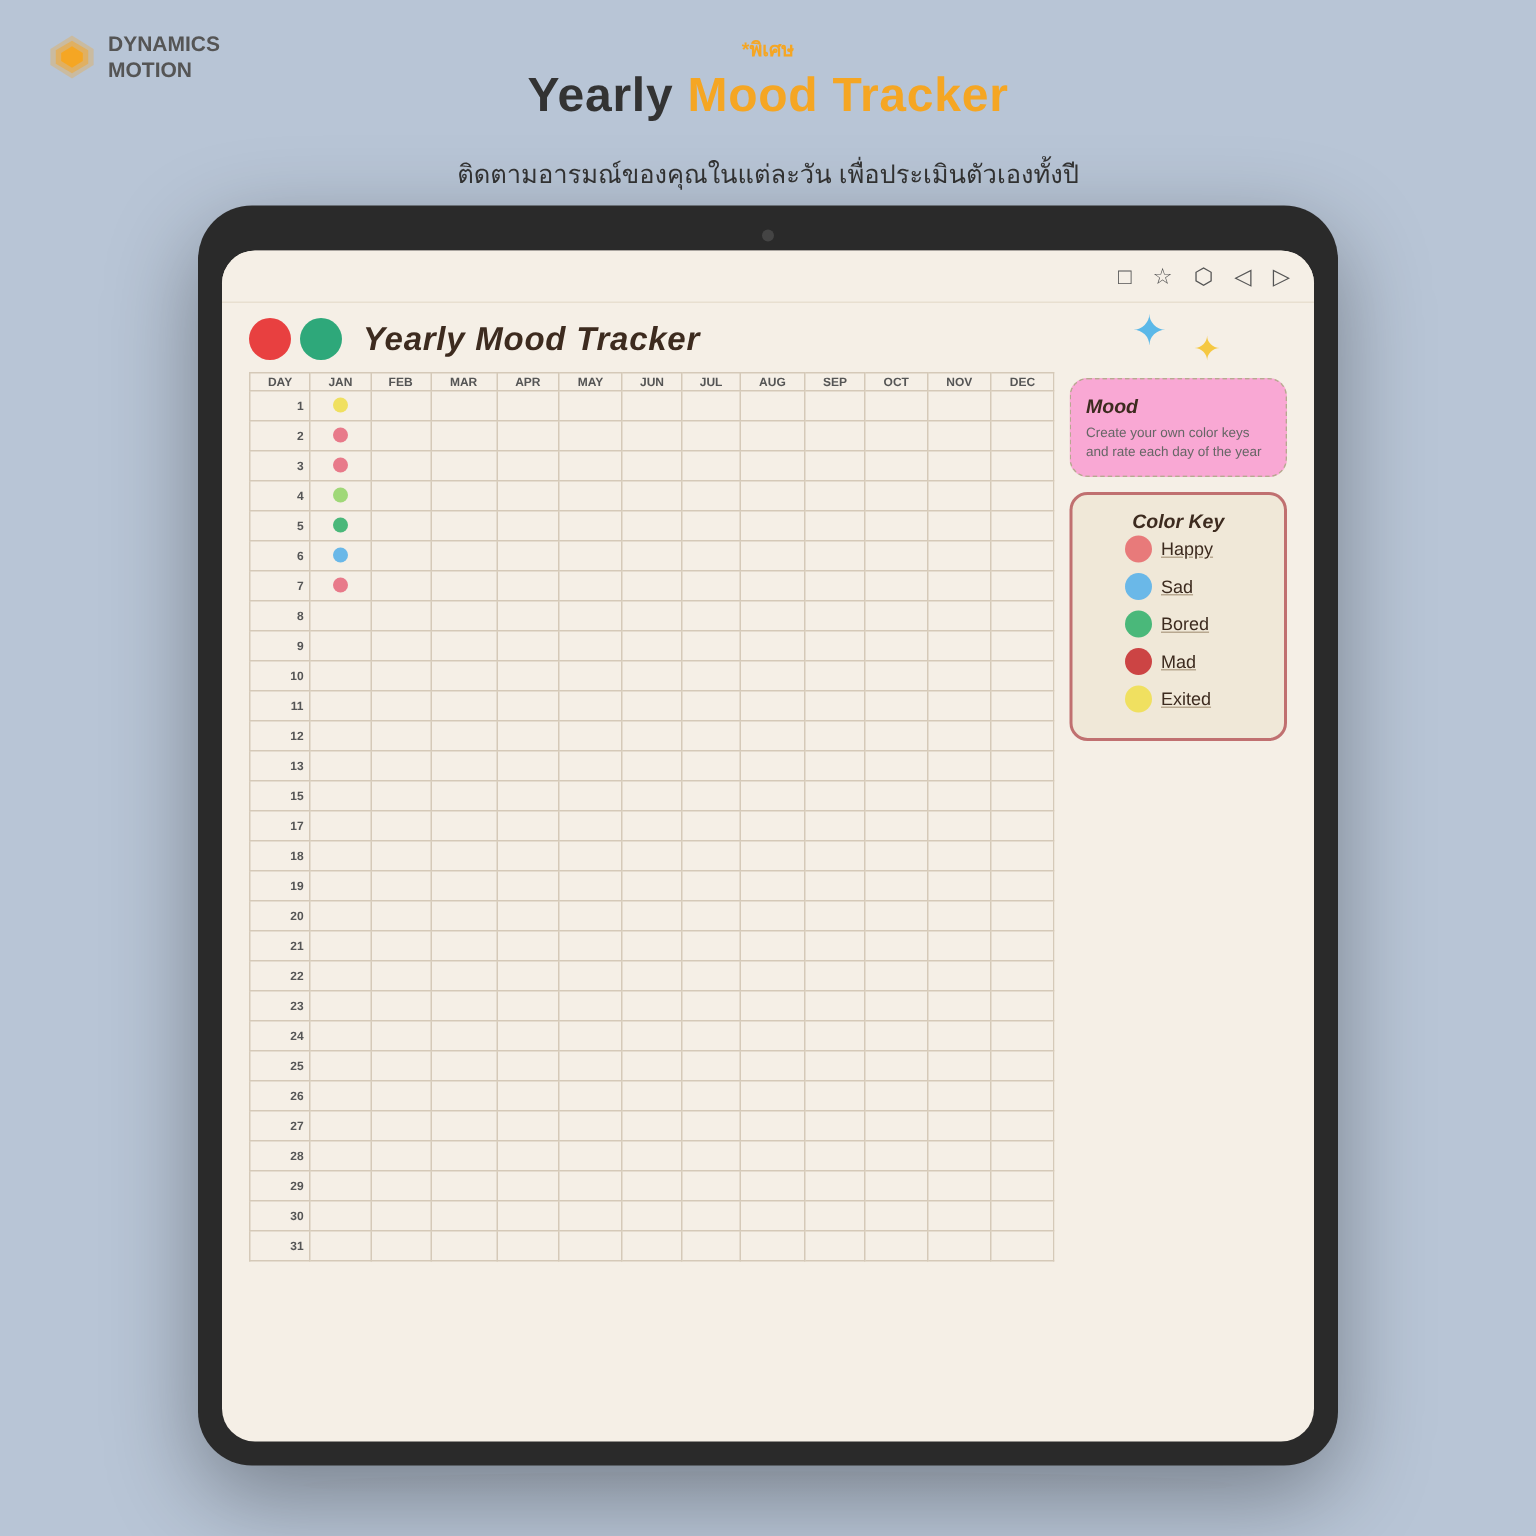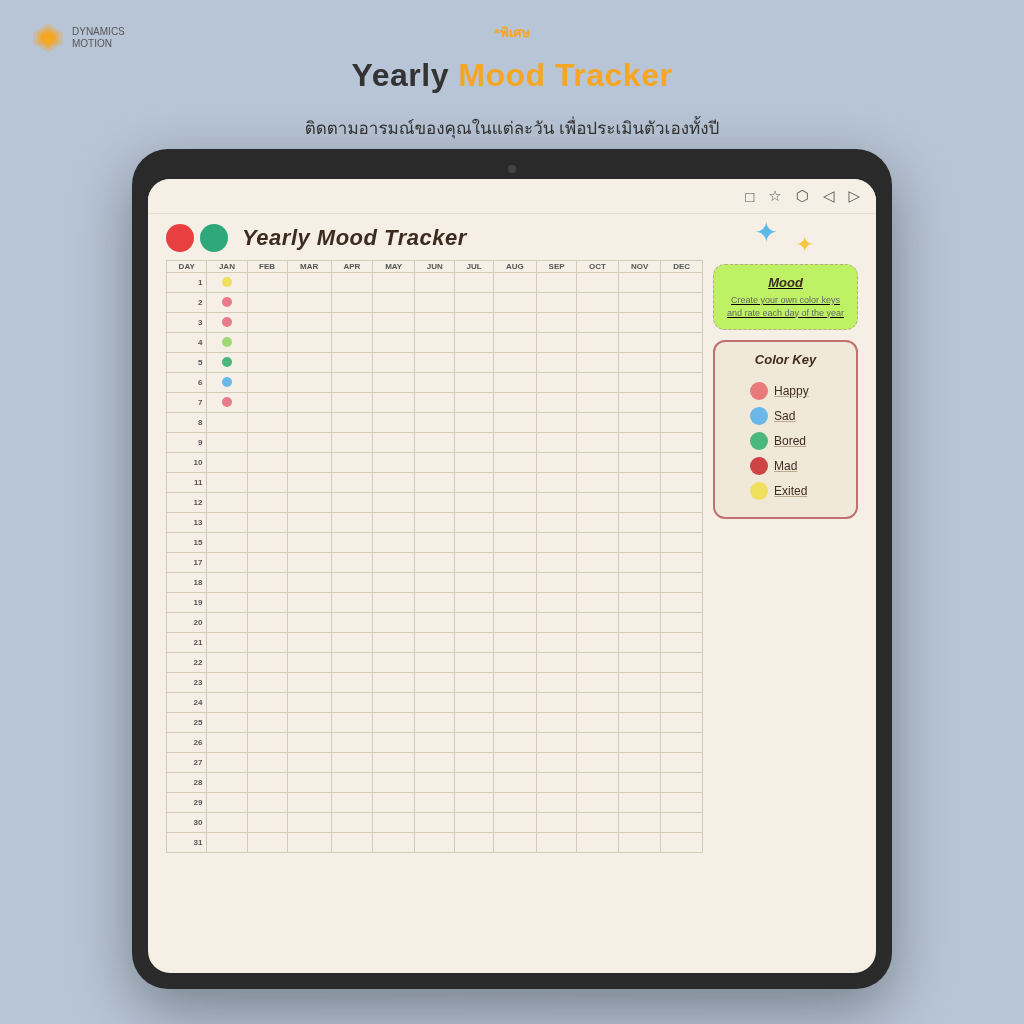--- a/index.html
+++ b/index.html
@@ -30,32 +30,31 @@
       top: 20px;
       display: flex;
       align-items: center;
       gap: 6px;
     }
     .logo-icon {
       width: 36px;
       height: 36px;
     }
     .logo-text {
-      font-size: 10px;
-      font-weight: 400;
+      font-size: 14px;
+      font-weight: 700;
       color: #555;
       line-height: 1.2;
       text-align: left;
     }
     .special-label {
       color: #f5a623;
       font-size: 13px;
       font-weight: 600;
-      margin-bottom: 14px;
-      font-family: Liberation Serif, serif;
+      margin-bottom: 2px;
     }
     .main-title {
       font-size: 32px;
       font-weight: 800;
       color: #333;
       letter-spacing: 0.5px;
     }
     .main-title .highlight {
       color: #f5a623;
       text-align: right;
@@ -219,26 +218,25 @@
       width: 155px;
       flex-shrink: 0;
       display: flex;
       flex-direction: column;
       gap: 10px;
       padding-left: 10px;
       padding-top: 4px;
     }
 
     .mood-card {
-      background: #bef264;
+      background: #f9a8d4;
       border: 1.5px dashed #b8a890;
       border-radius: 12px;
       padding: 10px 10px;
-      text-align: center;
-      text-decoration: underline;
+      text-align: left;
     }
     .mood-card-title {
       font-size: 13px;
       font-weight: 700;
       color: #3d2b1f;
       font-style: italic;
       margin-bottom: 4px;
     }
     .mood-card-desc {
       font-size: 9px;
@@ -251,21 +249,21 @@
       border: 2px solid #c07070;
       border-radius: 12px;
       padding: 10px 12px;
     }
     .color-key-title {
       font-size: 13px;
       font-weight: 700;
       color: #3d2b1f;
       font-style: italic;
       text-align: center;
-      margin-bottom: 15px;
+      margin-bottom: 2px;
     }
     .color-key-item {
       display: flex;
       align-items: center;
       margin-bottom: 7px;
       gap: 6px;
       margin-left: 23px;
     }
     .color-key-dot {
       width: 18px;

